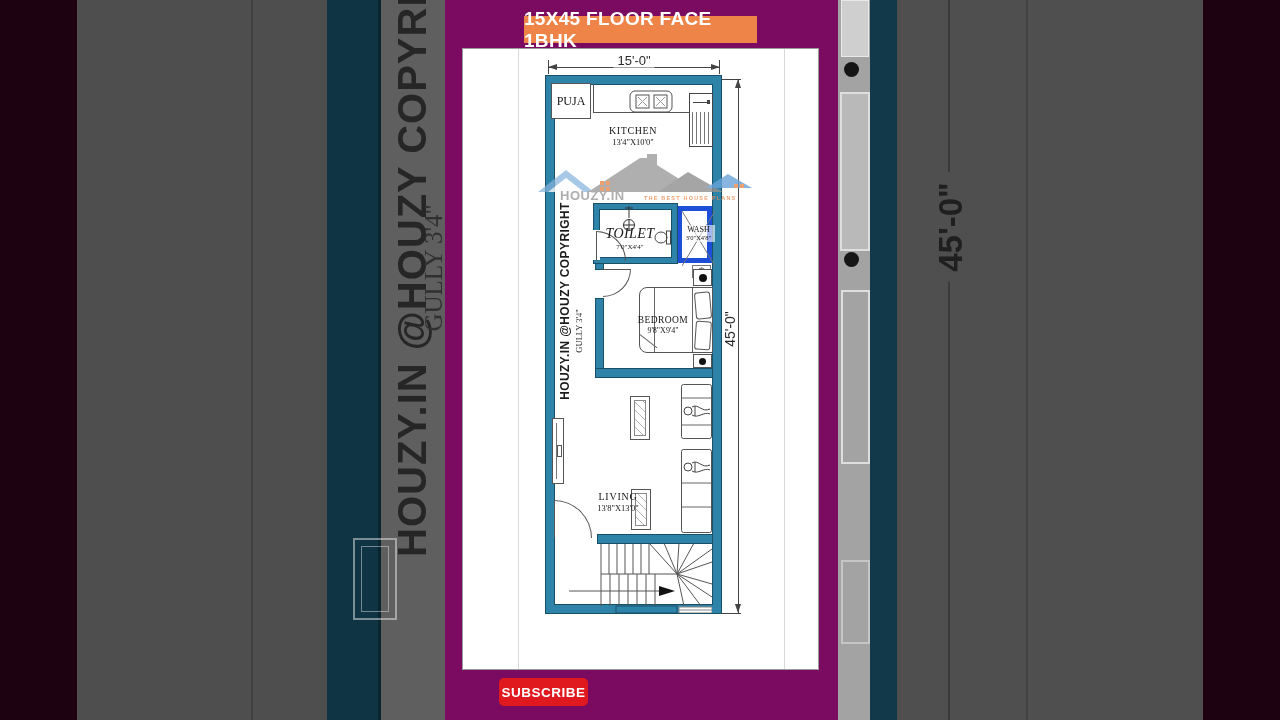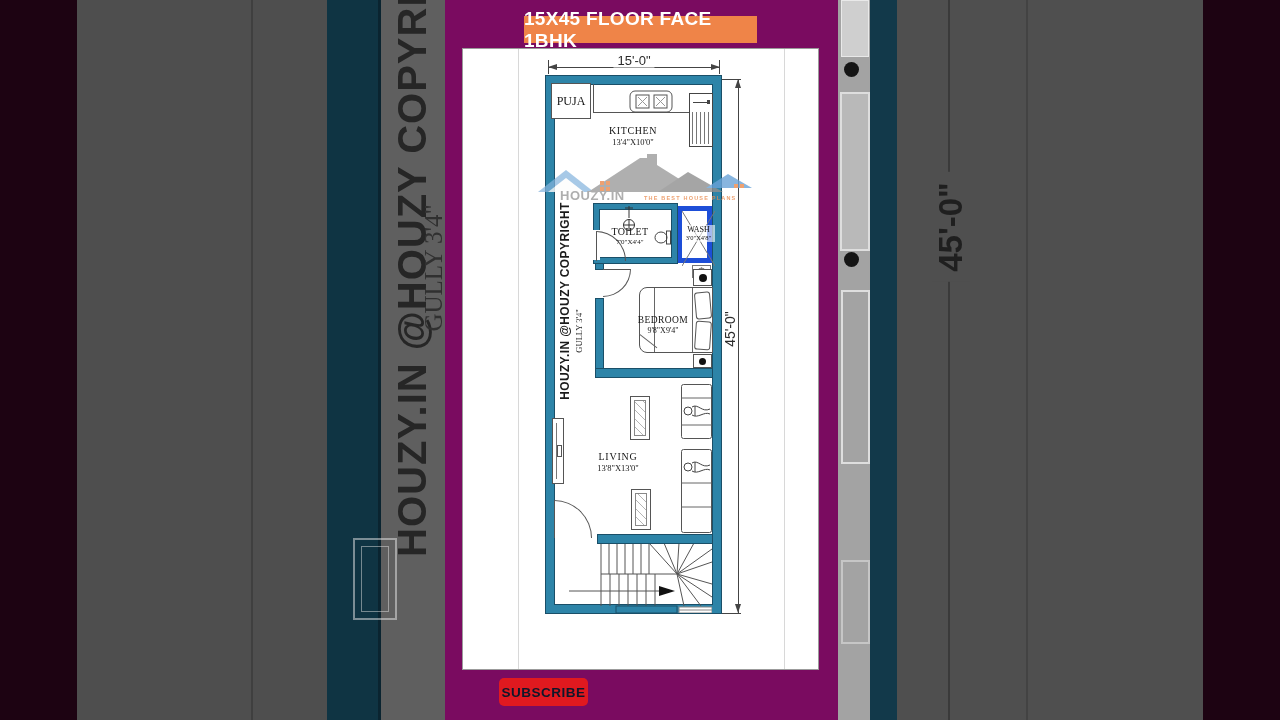--- a/index.html
+++ b/index.html
@@ -130,21 +130,21 @@
       <div class="arc arc-tr" style="left:133px;top:182px;width:30px;height:30px;z-index:9;"></div>
       <div class="abs" style="left:158px;top:156px;width:16px;height:28px;z-index:9;">
         <svg width="16" height="28" viewBox="0 0 16 28">
           <line x1="8" y1="1" x2="8" y2="13" stroke="#333"></line>
           <line x1="4" y1="3" x2="12" y2="3" stroke="#333"></line>
           <circle cx="8" cy="20" r="5.5" fill="none" stroke="#333"></circle>
           <path d="M8,14.5 V25.5 M2.5,20 H13.5" stroke="#333"></path>
         </svg>
       </div>
       <div class="abs lbl" style="left:138px;top:177px;width:58px;z-index:20;">
-        <div style="font-size:10px;letter-spacing:.4px;">TOILET</div>
+        <div style="font-size:14px;letter-spacing:.4px;font-style:italic;">TOILET</div>
         <div style="font-size:7px;">7'0"X4'4"</div>
       </div>
       <div class="abs" style="left:191px;top:180px;width:17px;height:17px;z-index:9;">
         <svg width="17" height="17" viewBox="0 0 17 17">
           <ellipse cx="7" cy="8.5" rx="6" ry="5.5" fill="none" stroke="#444"></ellipse>
           <rect x="12.5" y="2" width="4" height="13" fill="none" stroke="#444"></rect>
         </svg>
       </div>
       <div class="abs" style="left:214px;top:157px;width:35px;height:57px;border:5px solid #1d4ed8;box-sizing:border-box;">
         <svg width="33" height="55" viewBox="0 0 33 55">
@@ -209,21 +209,21 @@
       <div class="abs" style="left:218px;top:400px;width:32px;height:84px;z-index:5;">
         <svg width="32" height="84" viewBox="0 0 32 84">
           <rect x="0.5" y="0.5" width="30" height="83" rx="2" fill="#fff" stroke="#555"></rect>
           <line x1="0.5" y1="34" x2="30.5" y2="34" stroke="#666"></line>
             <line x1="0.5" y1="58" x2="30.5" y2="58" stroke="#666"></line>
           <circle cx="7" cy="18" r="4" fill="#fff" stroke="#444"></circle>
           <path d="M11,14 C17,10 21,20 29,16 M11,22 C17,26 23,18 29,21 M14,13 L14,23" fill="none" stroke="#444"></path>
         </svg>
       </div>
       <div class="abs lbl" style="left:115px;top:402px;width:80px;z-index:20;">
-        <div style="font-size:10px;letter-spacing:.8px;">LIVING</div>
+        <div style="font-size:10px;letter-spacing:.8px;margin-top:40px;">LIVING</div>
         <div style="font-size:8.5px;">13'8"X13'0"</div>
       </div>
       <div class="arc arc-tr" style="left:91px;top:451px;width:38px;height:38px;z-index:6;"></div>
       <div class="abs teal" style="left:135px;top:486px;width:114px;height:8px;z-index:8;"></div>
 
       <div class="abs" style="left:91px;top:494px;width:158px;height:70px;z-index:5;">
         <svg width="158" height="70" viewBox="0 0 158 70">
           <g stroke="#555" fill="none">
             <path d="M47,0 V31 M55,0 V31 M63,0 V31 M71,0 V31 M79,0 V31 M87,0 V31 M95,0 V31"></path>
             <path d="M47,31 H123"></path>
@@ -238,16 +238,16 @@
           <line x1="125" y1="67" x2="158" y2="67" stroke="#888"></line>
         </svg>
       </div>
 
       <div class="abs rot" style="left:102px;top:252px;font-weight:700;font-size:12px;letter-spacing:.4px;color:#1b1b1b;z-index:25;">HOUZY.IN @HOUZY COPYRIGHT</div>
       <div class="abs rot" style="left:116px;top:282px;font-family:'Liberation Serif',serif;font-size:8.5px;color:#222;z-index:25;">GULLY 3'4"</div>
 
     </div>
 
     <div class="abs ctr" style="left:54px;top:678px;width:89px;height:28px;background:#e0191f;border-radius:5px;cursor:pointer;">
-      <span style="color:#0f172a;font-weight:700;font-size:13.5px;letter-spacing:.5px;">SUBSCRIBE</span>
+      <span style="color:#ffffff;font-weight:700;font-size:13.5px;letter-spacing:.5px;">SUBSCRIBE</span>
     </div>
   </div>
 </div>
 
 </body></html>

